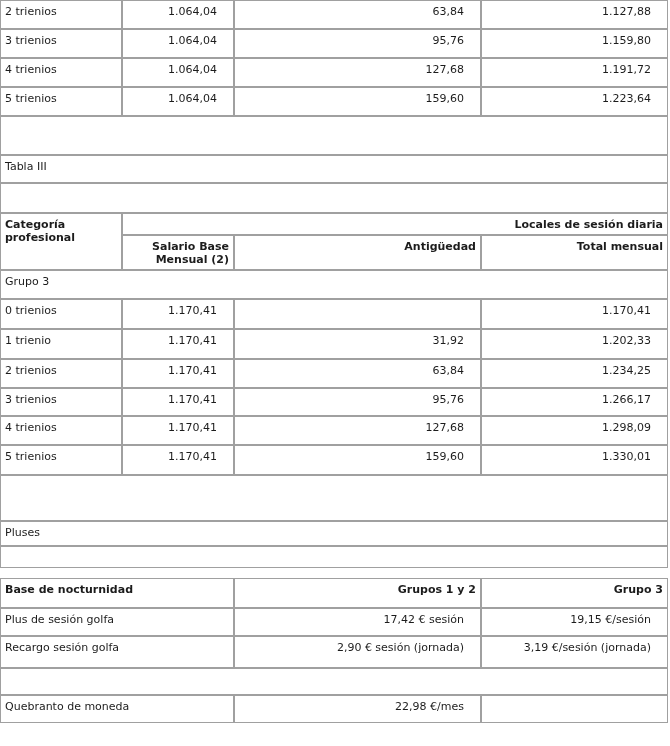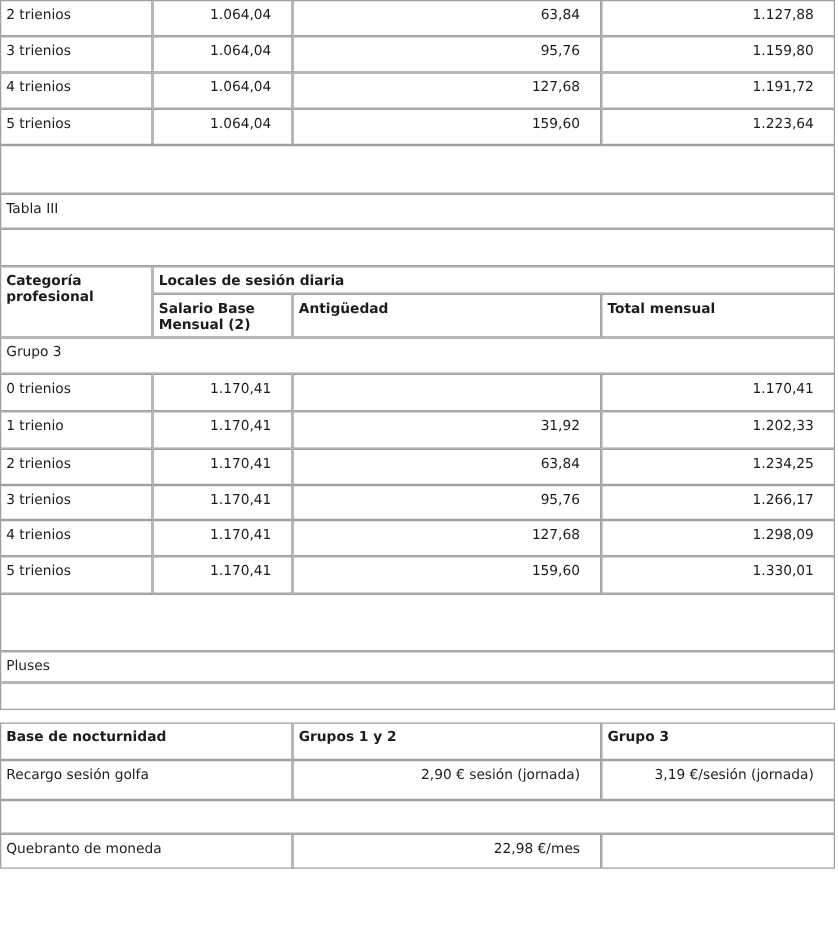--- a/index.html
+++ b/index.html
@@ -23,21 +23,21 @@
     width: 668px;
   }
   td {
     border: 1px solid #a0a0a0;
     vertical-align: top;
     padding: 4px 4px 3px 4px;
     overflow: hidden;
     word-wrap: break-word;
   }
   td.num { text-align: right; padding-right: 16px; }
-  td.ctr { text-align: left; }
+  td.ctr { text-align: right; }
   .b     { font-weight: bold; }
   
   tr.h22 { height: 22px; }
   tr.h25 { height: 25px; }
   tr.h27 { height: 27px; }
   tr.h28 { height: 28px; }
   tr.h29 { height: 29px; margin-top: 10px; }
   tr.h30 { height: 30px; }
   tr.h32 { height: 32px; margin-top: 28px; }
   tr.h33 { height: 18px; }
@@ -169,20 +169,25 @@
       <col style="width:187px">
   </colgroup>
 
   <tbody>
       <tr class="h30">
     <td class="b">Base de nocturnidad</td>
     <td class="b ctr">Grupos 1 y 2</td>
     <td class="b ctr">Grupo 3</td>
   </tr>
 
+  <tr class="h28">
+    <td>Plus de sesión golfa</td>
+    <td class="num">17,42 € sesión</td>
+    <td class="num">19,15 €/sesión</td>
+  </tr>
 
   <tr class="h32">
     <td>Recargo sesión golfa</td>
     <td class="num">2,90 € sesión (jornada)</td>
     <td class="num">3,19 €/sesión (jornada)</td>
   </tr>
 
   <tr class="h27">
     <td colspan="3"></td>
   </tr>

